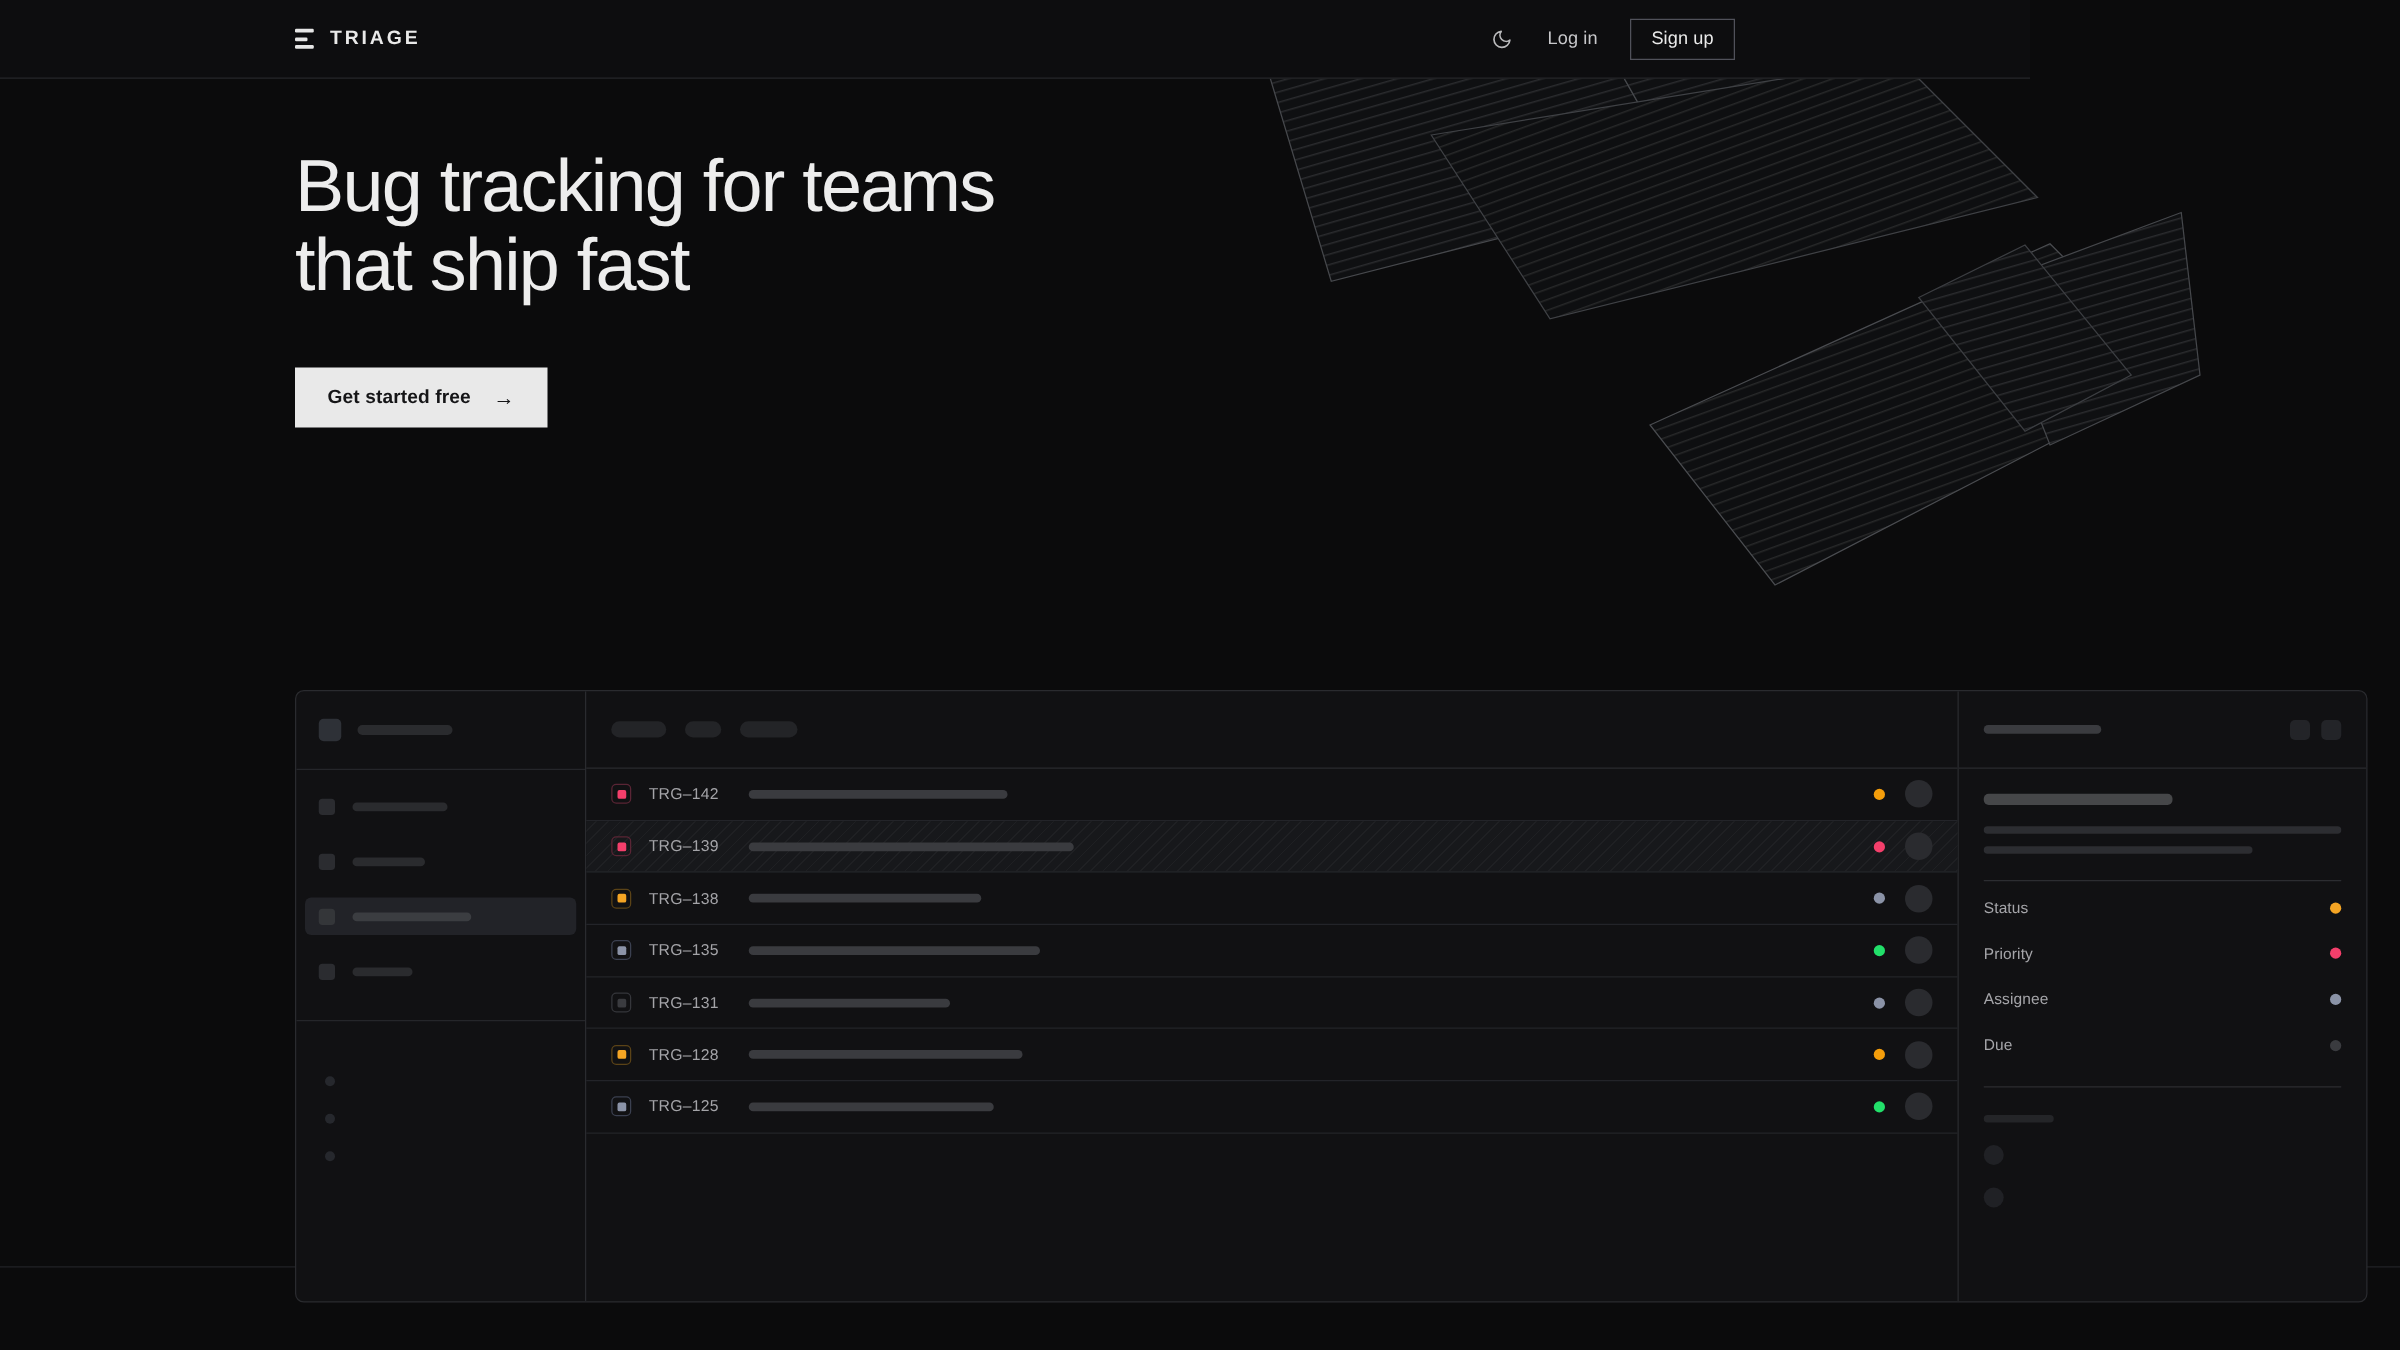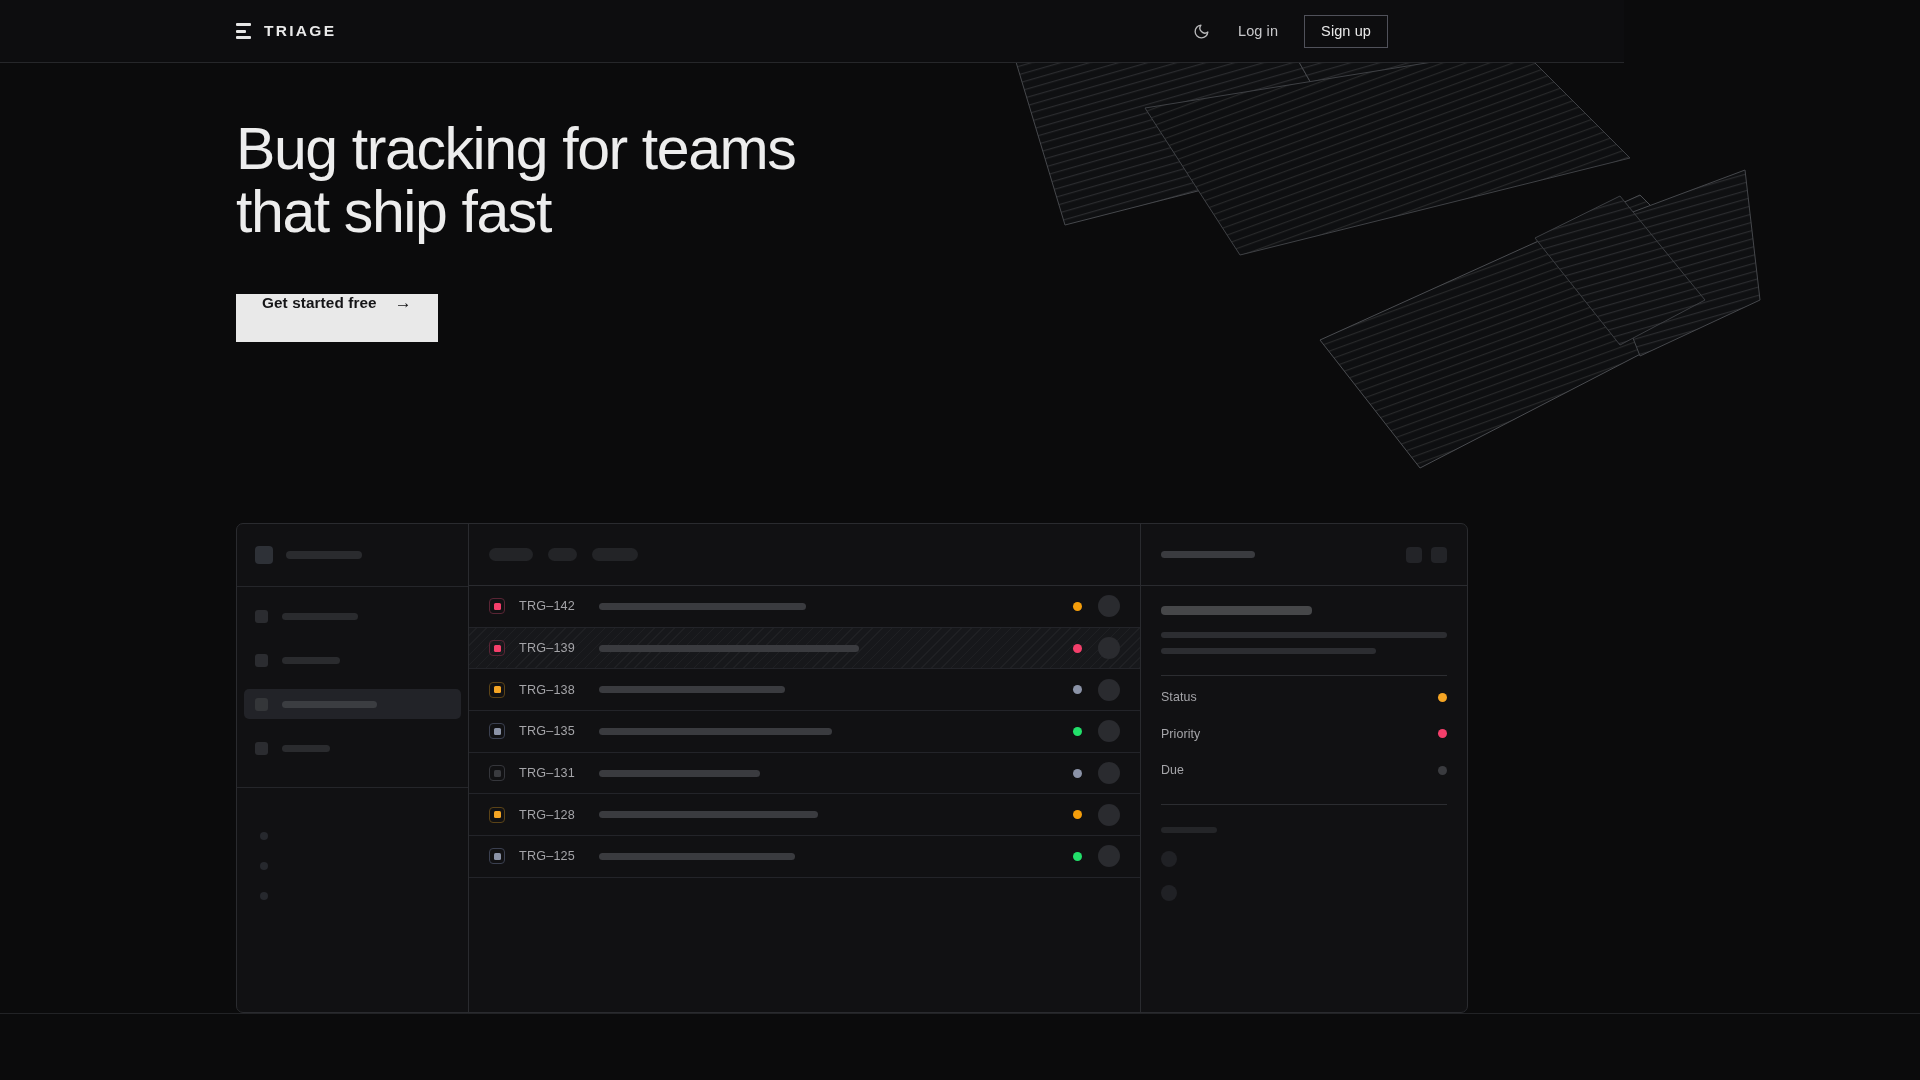--- a/index.html
+++ b/index.html
@@ -123,40 +123,41 @@
     margin-top: 47px;
     font-size: 17.3px;
     line-height: 1.62;
     color: #9b9b9f;
     max-width: 480px;
     letter-spacing: .05px;
   }
   .cta {
     margin-top: 50px;
     display: inline-flex;
+    align-items: center;
     gap: 18px;
     background: #e9e9e9;
     color: #151517;
     font-size: 15.3px;
     font-weight: bold;
     padding: 0 26px;
     height: 48px;
     border: none;
     cursor: pointer;
     font-family: "Liberation Sans", sans-serif;
     letter-spacing: .1px;
   }
   .cta .arrow { font-size: 17px; line-height: 1; font-weight: normal; }
 
   
   .mockup {
     position: absolute;
     left: 236px;
-    top: 523px;
-    width: 1232px;
+    top: 552px;
+    width: 1658px;
     height: 490px;
     border: 1px solid #2a2b2f;
     border-radius: 7px;
     background: #111113;
     display: flex;
     overflow: hidden;
     z-index: 10;
   }
 
   
@@ -479,20 +480,24 @@
         <div id="detail-props">
             <div class="prop-row">
               <span class="prop-label">Status</span>
               <span class="prop-dot" style="background:#f5a524"></span>
             </div>
             <div class="prop-row">
               <span class="prop-label">Priority</span>
               <span class="prop-dot" style="background:#f43f6b"></span>
             </div>
             <div class="prop-row">
+              <span class="prop-label">Assignee</span>
+              <span class="prop-dot" style="background:#8b93a7"></span>
+            </div>
+            <div class="prop-row">
               <span class="prop-label">Due</span>
               <span class="prop-dot" style="background:#3a3b3f"></span>
             </div>
           </div>
         <div class="d-sep2"></div>
         <div class="act-label"></div>
         <div id="activity-items">
             <div class="act-item"></div>
             <div class="act-item"></div>
           </div>

